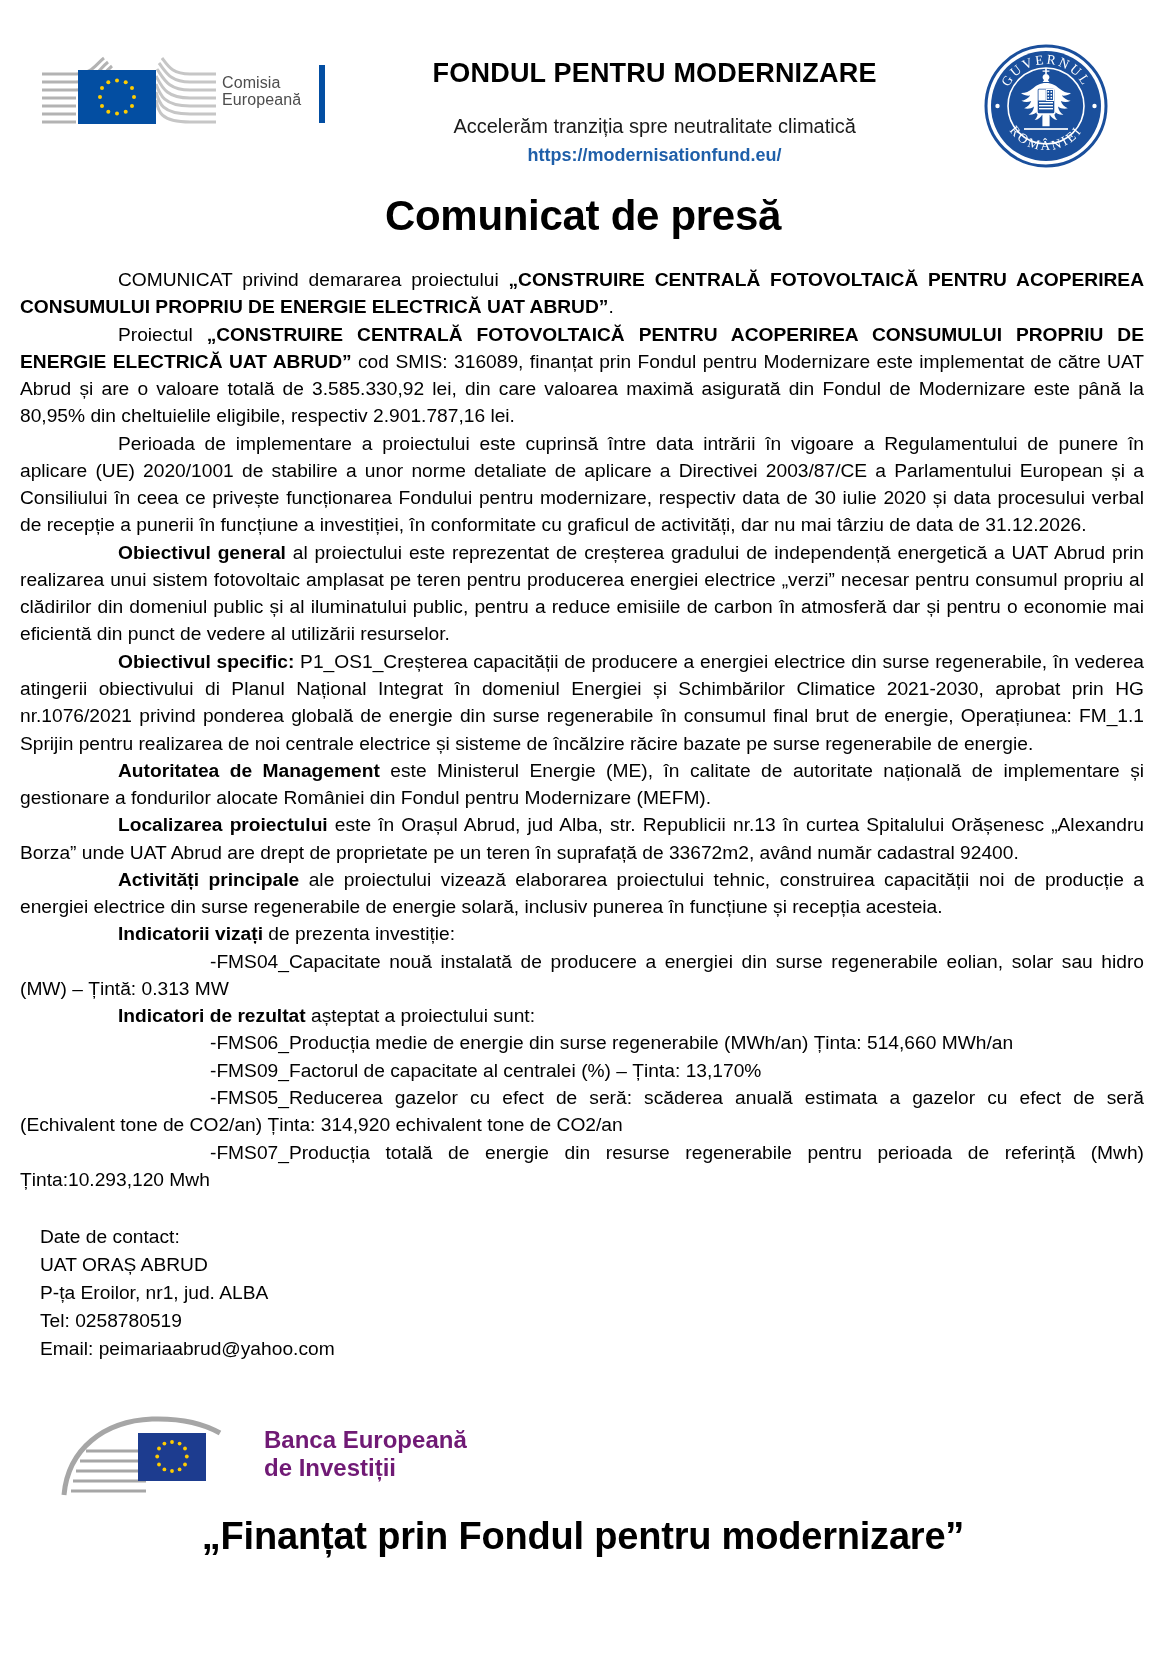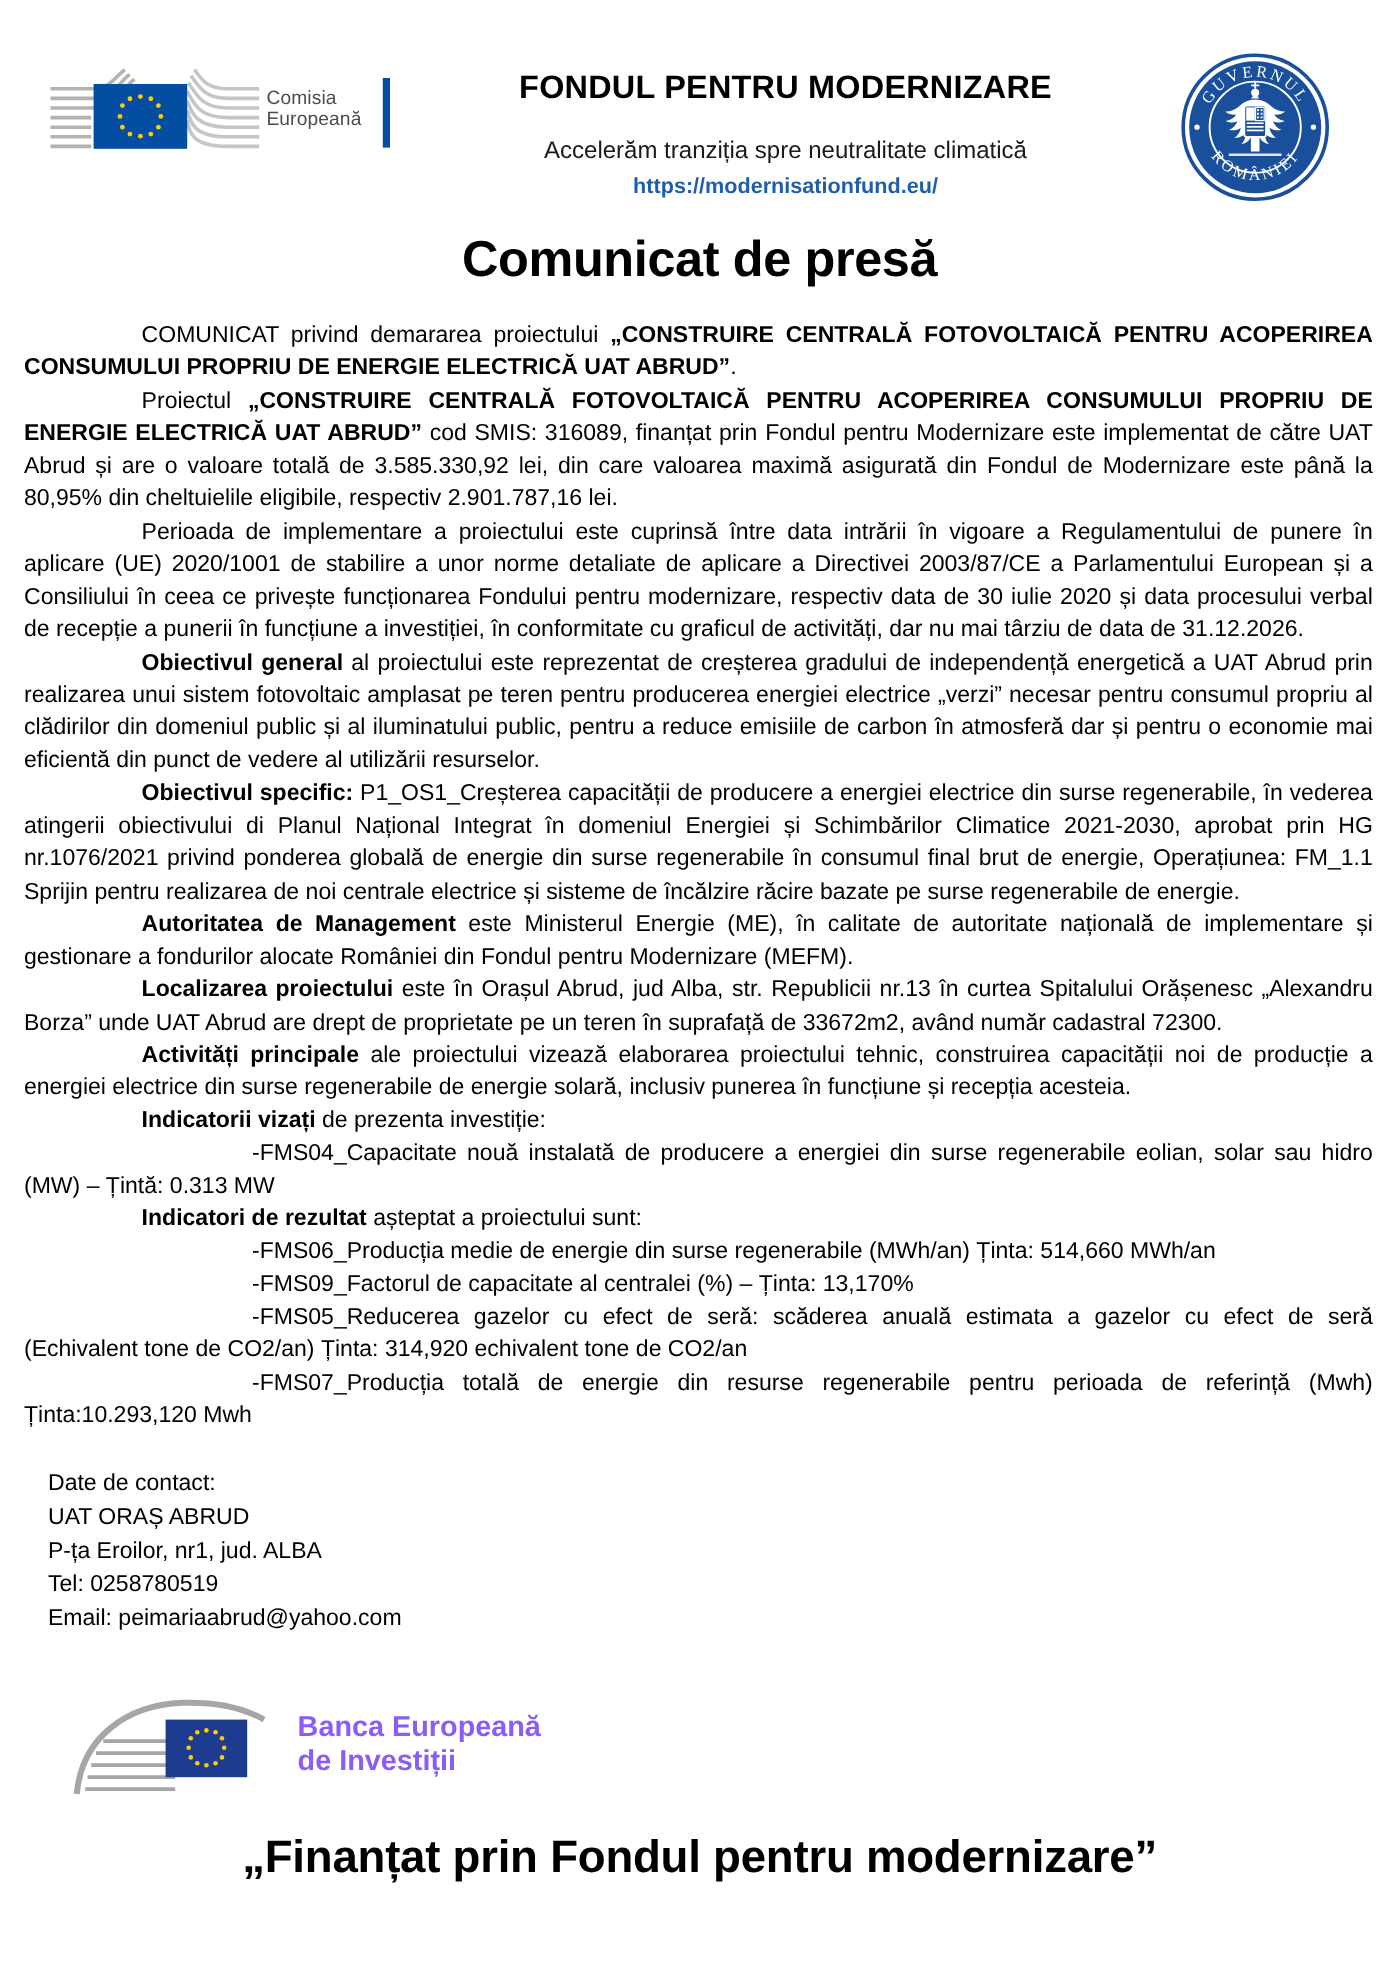--- a/index.html
+++ b/index.html
@@ -101,33 +101,33 @@
   .contact div { white-space: pre; }
 
   
   .eib {
     display: flex;
     align-items: center;
     margin: 48px 0 0 60px;
   }
   .eib-mark { position: relative; width: 180px; height: 86px; }
   .eib-name {
-    margin-left: 8px;
-    color: #8b5cf6;
+    margin-left: 24px;
+    color: #701a75;
     font-weight: bold;
     font-size: 24px;
     line-height: 1.16;
   }
 
   
   .tagline {
     text-align: center;
     font-size: 38px;
     font-weight: bold;
-    margin-top: 30px;
+    margin-top: 18px;
     letter-spacing: -0.2px;
   }
 </style>
 </head>
 <body>
 
 <div class="header">
 
   <div class="ec-logo">
     <div class="ec-flagblock">
@@ -232,21 +232,21 @@
   <p class="para indent"><span>Proiectul </span><b>„CONSTRUIRE CENTRALĂ FOTOVOLTAICĂ PENTRU ACOPERIREA CONSUMULUI PROPRIU DE ENERGIE ELECTRICĂ UAT ABRUD”</b><span> cod SMIS: 316089, finanțat prin Fondul pentru Modernizare este implementat de către UAT Abrud și are o valoare totală de 3.585.330,92 lei, din care valoarea maximă asigurată din Fondul de Modernizare este până la 80,95% din cheltuielile eligibile, respectiv 2.901.787,16 lei.</span></p>
 
   <p class="para indent">Perioada de implementare a proiectului este cuprinsă între data intrării în vigoare a Regulamentului de punere în aplicare (UE) 2020/1001 de stabilire a unor norme detaliate de aplicare a Directivei 2003/87/CE a Parlamentului European și a Consiliului în ceea ce privește funcționarea Fondului pentru modernizare, respectiv data de 30 iulie 2020 și data procesului verbal de recepție a punerii în funcțiune a investiției, în conformitate cu graficul de activități, dar nu mai târziu de data de 31.12.2026.</p>
 
   <p class="para indent"><b>Obiectivul general</b><span> al proiectului este reprezentat de creșterea gradului de independență energetică a UAT Abrud prin realizarea unui sistem fotovoltaic amplasat pe teren pentru producerea energiei electrice „verzi” necesar pentru consumul propriu al clădirilor din domeniul public și al iluminatului public, pentru a reduce emisiile de carbon în atmosferă dar și pentru o economie mai eficientă din punct de vedere al utilizării resurselor.</span></p>
 
   <p class="para indent"><b>Obiectivul specific:</b><span> P1_OS1_Creșterea capacității de producere a energiei electrice din surse regenerabile, în vederea atingerii obiectivului di Planul Național Integrat în domeniul Energiei și Schimbărilor Climatice 2021-2030, aprobat prin HG nr.1076/2021 privind ponderea globală de energie din surse regenerabile în consumul final brut de energie, Operațiunea: FM_1.1 Sprijin pentru realizarea de noi centrale electrice și sisteme de încălzire răcire bazate pe surse regenerabile de energie.</span></p>
 
   <p class="para indent"><b>Autoritatea de Management</b><span> este Ministerul Energie (ME), în calitate de autoritate națională de implementare și gestionare a fondurilor alocate României din Fondul pentru Modernizare (MEFM).</span></p>
 
-  <p class="para indent"><b>Localizarea proiectului</b><span> este în Orașul Abrud, jud Alba, str. Republicii nr.13 în curtea Spitalului Orășenesc „Alexandru Borza” unde UAT Abrud are drept de proprietate pe un teren în suprafață de 33672m2, având număr cadastral 72300.</span></p>
+  <p class="para indent"><b>Localizarea proiectului</b><span> este în Orașul Abrud, jud Alba, str. Republicii nr.13 în curtea Spitalului Orășenesc „Alexandru Borza” unde UAT Abrud are drept de proprietate pe un teren în suprafață de 33672m2, având număr cadastral 92400.</span></p>
 
   <p class="para indent"><b>Activități principale</b><span> ale proiectului vizează elaborarea proiectului tehnic, construirea capacității noi de producție a energiei electrice din surse regenerabile de energie solară, inclusiv punerea în funcțiune și recepția acesteia.</span></p>
 
   <p class="para indent"><b>Indicatorii vizați</b><span> de prezenta investiție:</span></p>
 
   <p class="para indent-deep">-FMS04_Capacitate nouă instalată de producere a energiei din surse regenerabile eolian, solar sau hidro (MW) – Țintă: 0.313 MW</p>
 
   <p class="para indent"><b>Indicatori de rezultat</b><span> așteptat a proiectului sunt:</span></p>
 
   <p class="para indent-deep">-FMS06_Producția medie de energie din surse regenerabile (MWh/an) Ținta: 514,660 MWh/an</p>

